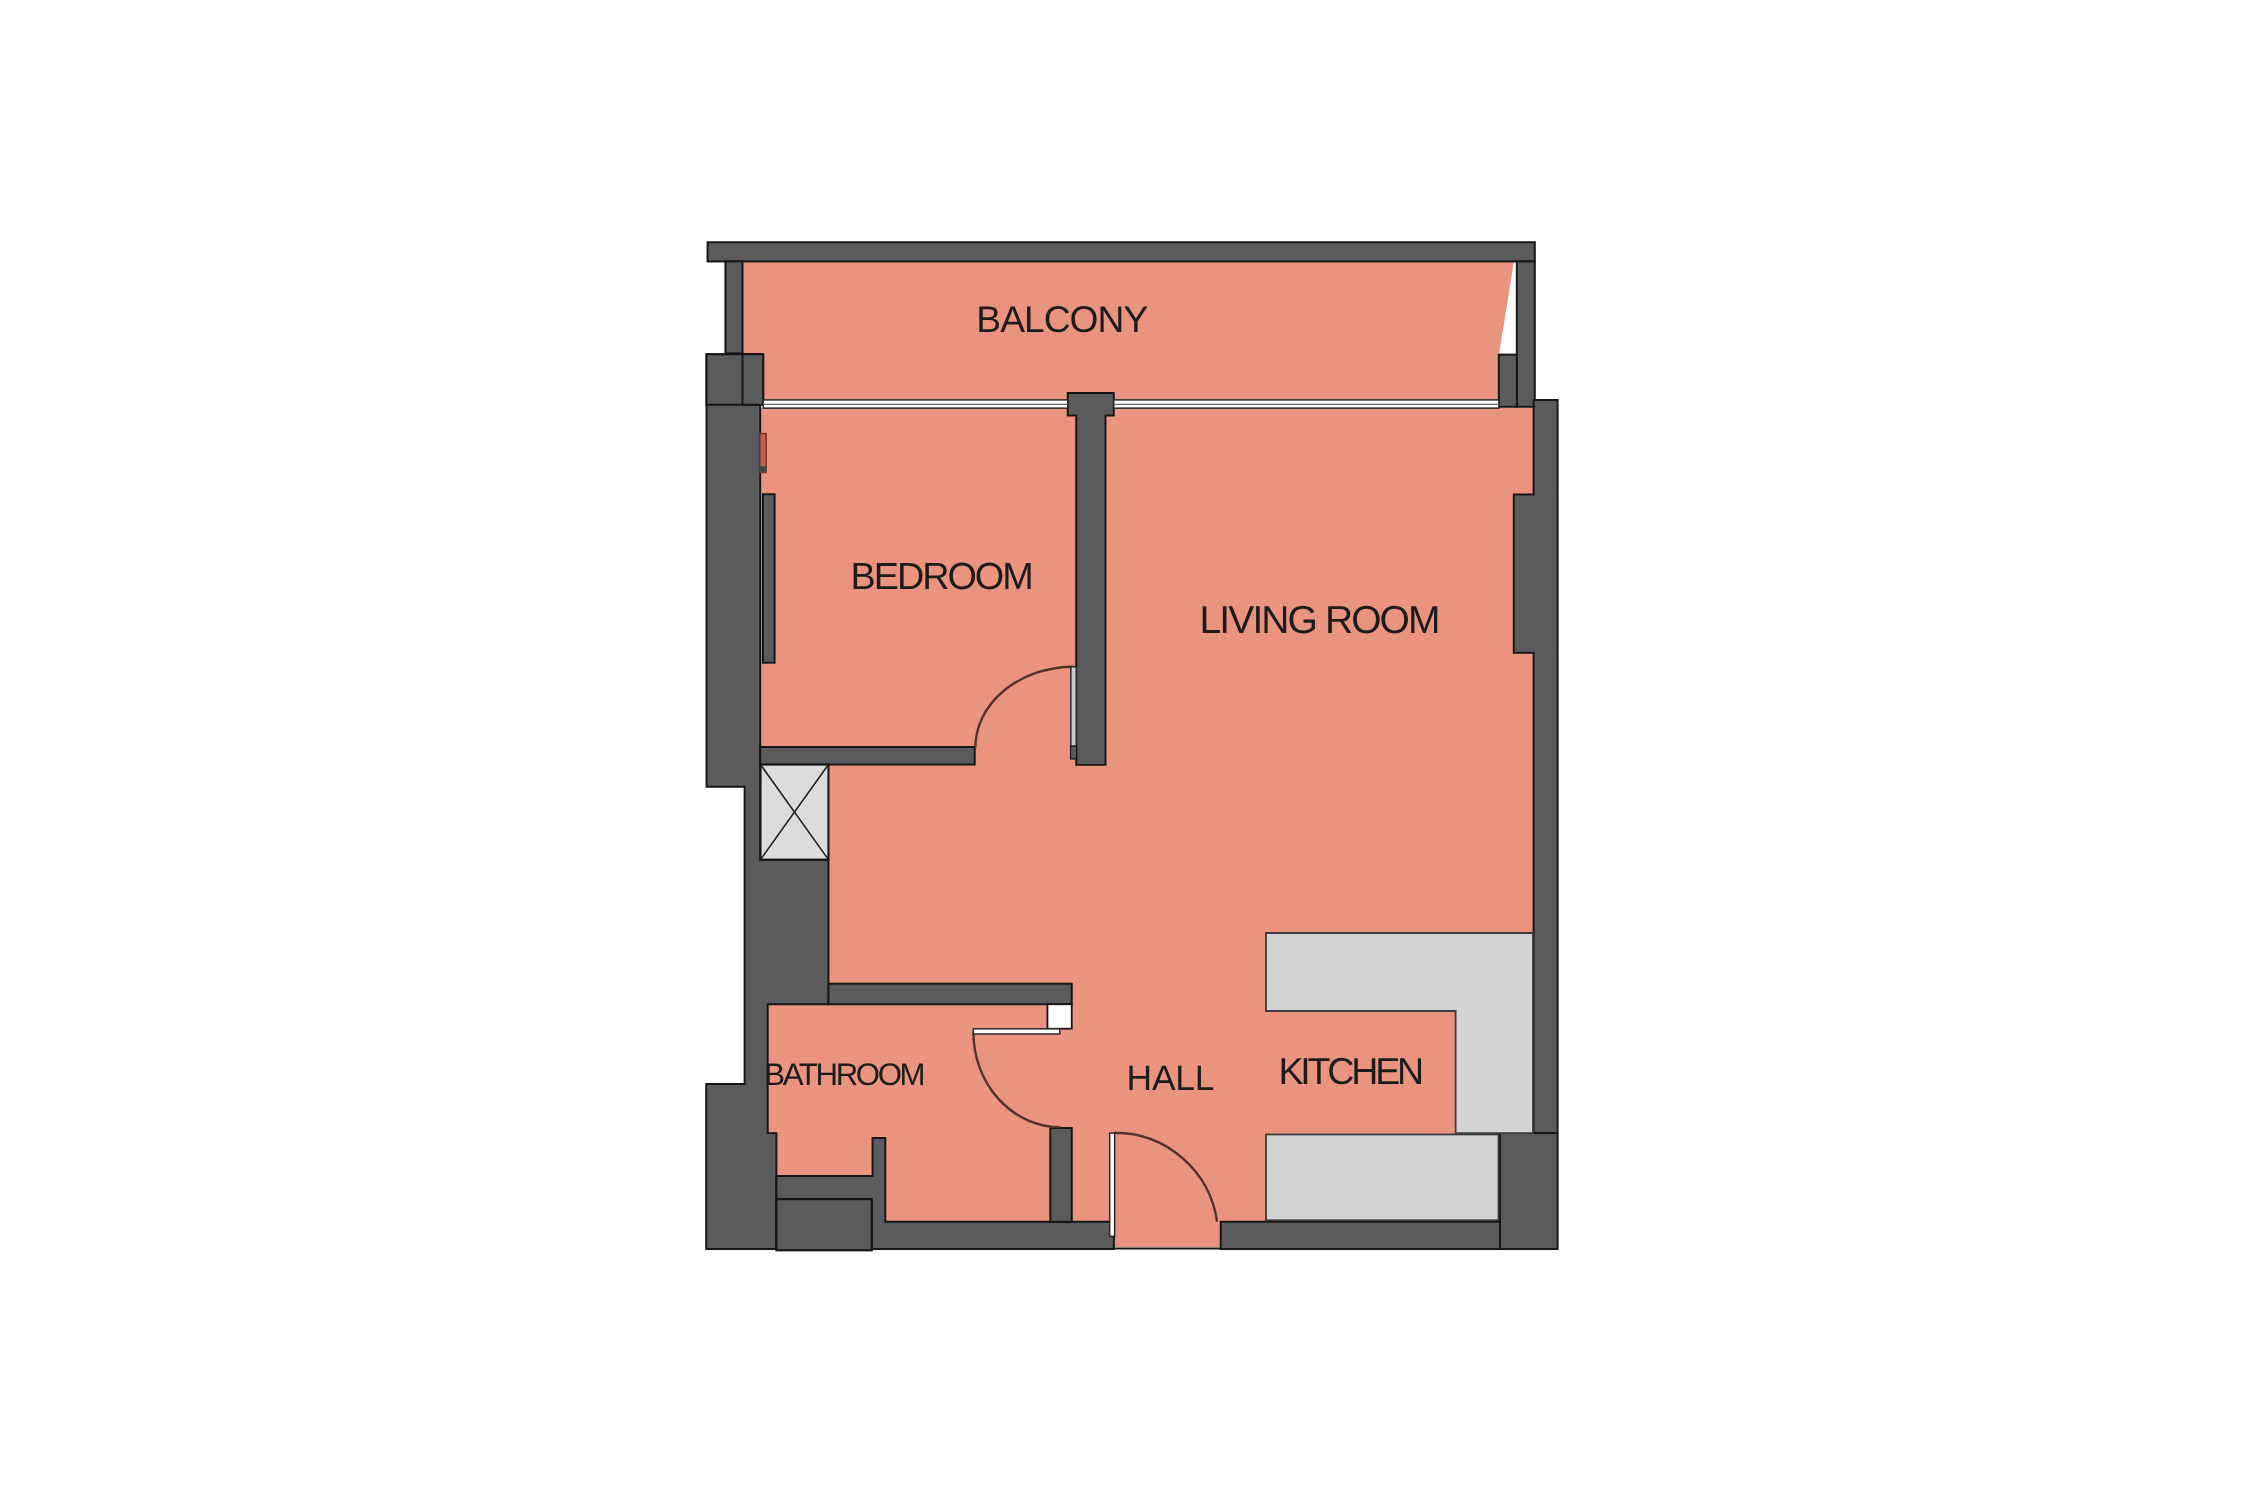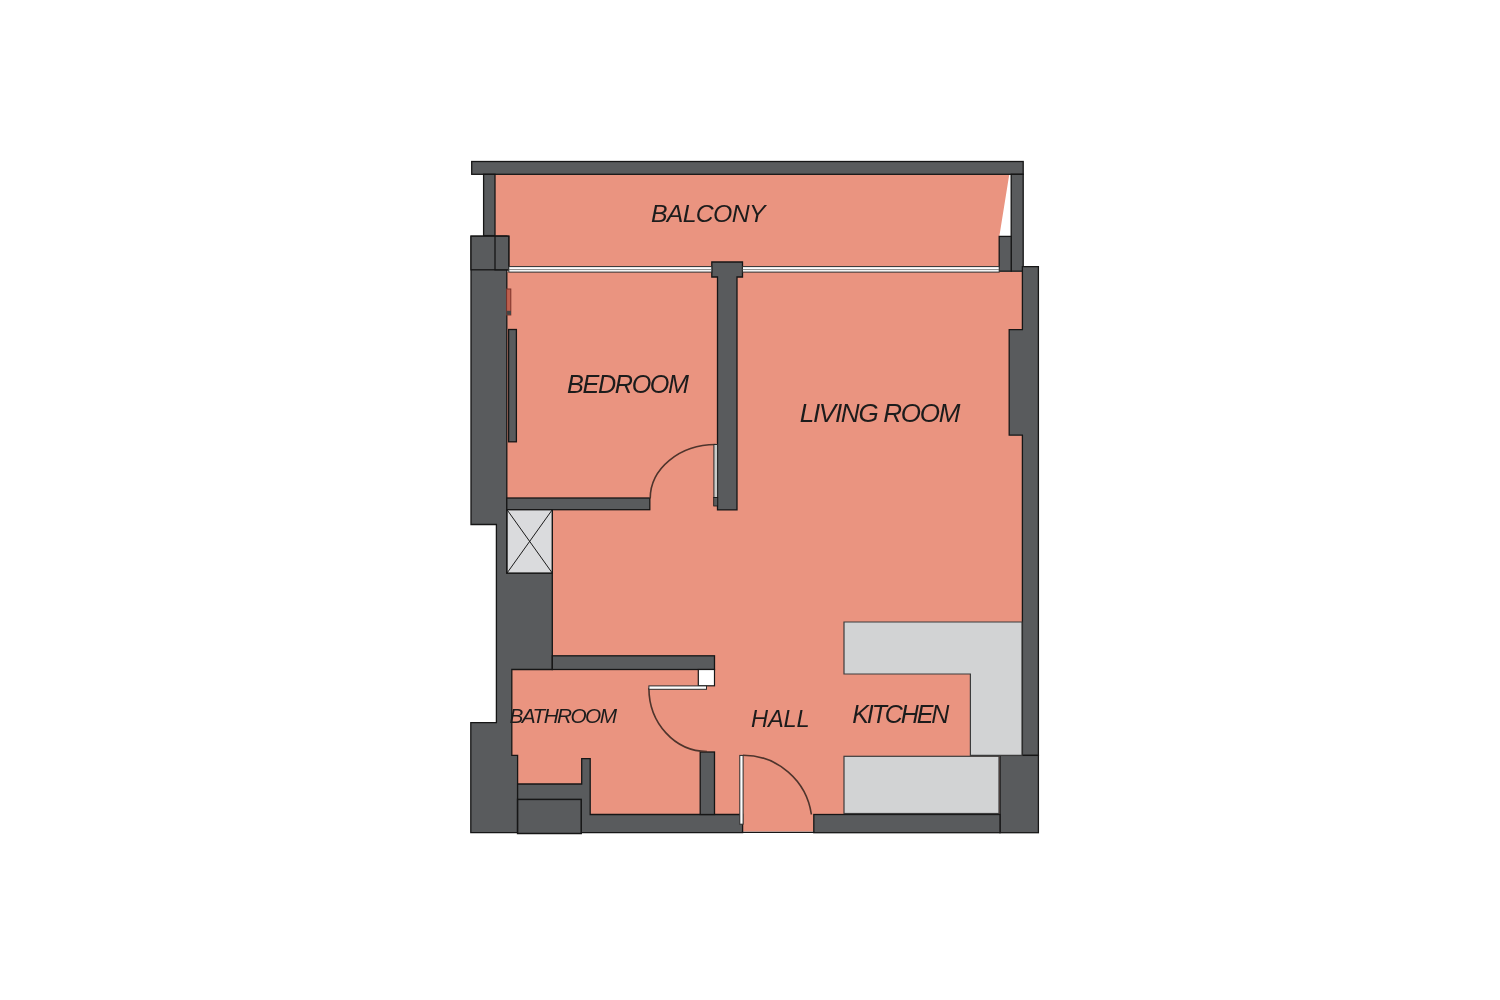--- a/index.html
+++ b/index.html
@@ -1,16 +1,16 @@
 <!DOCTYPE html>
 <html><head>
 <meta charset="utf-8">
 <style>
   html,body{margin:0;padding:0;background:#ffffff;}
-  .page{width:1500px;height:1000px;position:relative;font-style:italic;}
+  .page{width:1500px;height:1000px;position:relative;}
   svg{display:block;}
   text{font-family:"Liberation Sans",sans-serif;fill:#1c1c1c;}
 </style>
 </head>
 <body>
 <div class="page">
 <svg width="1500" height="1000" viewBox="0 0 1500 1000">
 
   <polygon points="495,174.3 1009.3,174.3 999.3,236.4 999.3,266.6 508.8,266.6 508.8,236.2 495,236.2" fill="#EA9480"></polygon>
 

